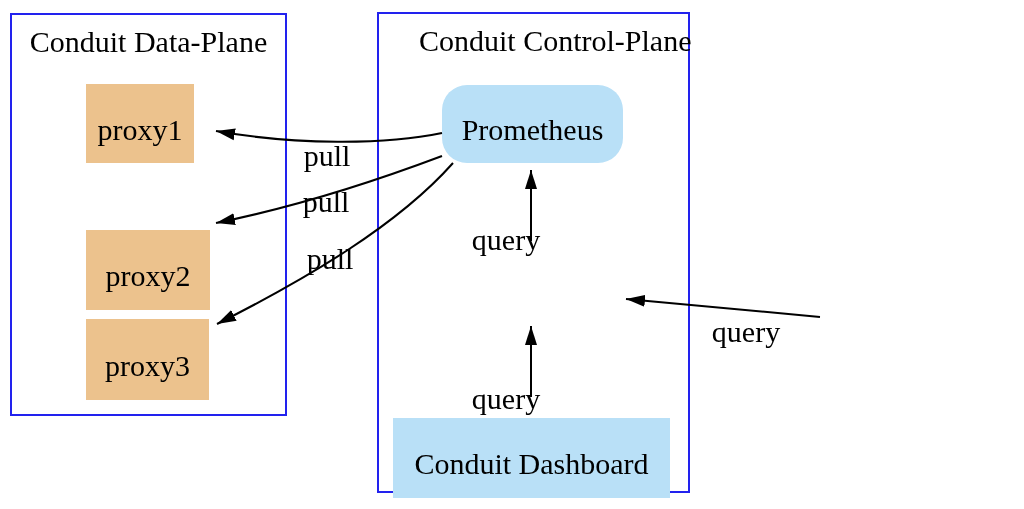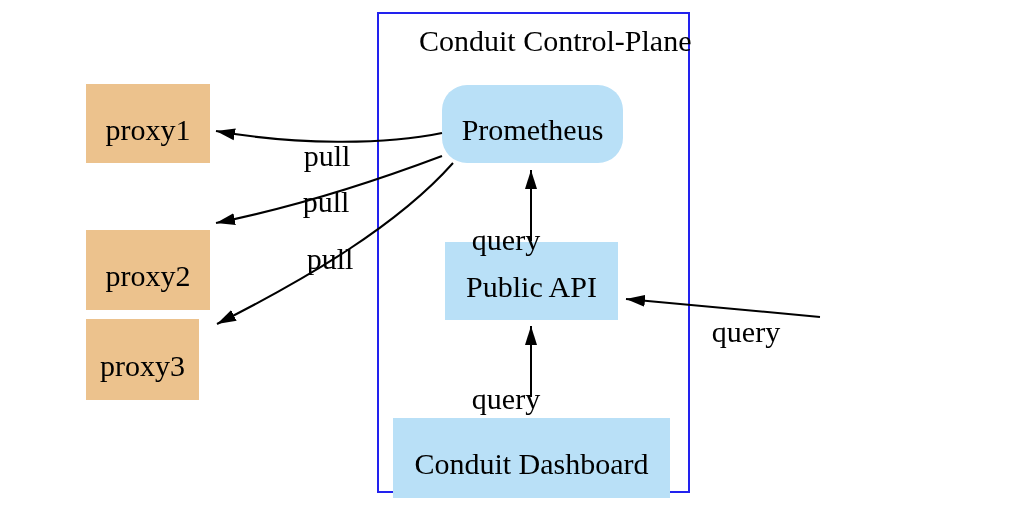--- a/index.html
+++ b/index.html
@@ -63,44 +63,44 @@
     line-height: 1.0;
     white-space: nowrap;
     margin-top: 36px;
   }
 </style>
 </head>
 <body>
 
 <div class="canvas">
 
+  <div class="cluster" style="left:10px; top:13px; width:277px; height:403px;">
+    <div class="cluster-title">Conduit Data-Plane</div>
+  </div>
 
   <div class="cluster" style="left:377px; top:12px; width:313px; height:481px;padding-left:40px;">
     <div class="cluster-title">Conduit Control-Plane</div>
   </div>
 
-  <div class="node proxy" style="left:86px; top:84px; width:124px; height:79px;">
+  <div class="node proxy" style="left:86px; top:84px; width:108px; height:79px;">
     <span>proxy1</span>
   </div>
 
   <div class="node proxy" style="left:86px; top:202px; width:124px; height:80px;margin-top:28px;">
     <span>proxy2</span>
   </div>
 
-  <div class="node proxy" style="left:86px; top:319px; width:113px; height:81px;text-align:center;">
+  <div class="node proxy" style="left:86px; top:319px; width:123px; height:81px;text-align:center;">
     <span>proxy3</span>
   </div>
 
   <div class="node service" style="left:442px; top:85px; width:181px; height:78px;border-radius:25px;">
     <span>Prometheus</span>
   </div>
 
-  <div class="node service" style="left:445px; top:242px; width:173px; height:78px;">
-    <span>Public API</span>
-  </div>
 
   <div class="node service" style="left:393px; top:418px; width:277px; height:80px;">
     <span>Conduit Dashboard</span>
   </div>
 
 
   <svg class="edges-layer" width="1024" height="509" viewBox="0 0 1024 509">
     <defs>
       <marker id="arrow" viewBox="0 0 20 14" refX="19" refY="7" markerWidth="20" markerHeight="14" markerUnits="userSpaceOnUse" orient="auto">
         <path class="arrowhead" d="M0,1 L19,7 L0,13 Z"></path>

